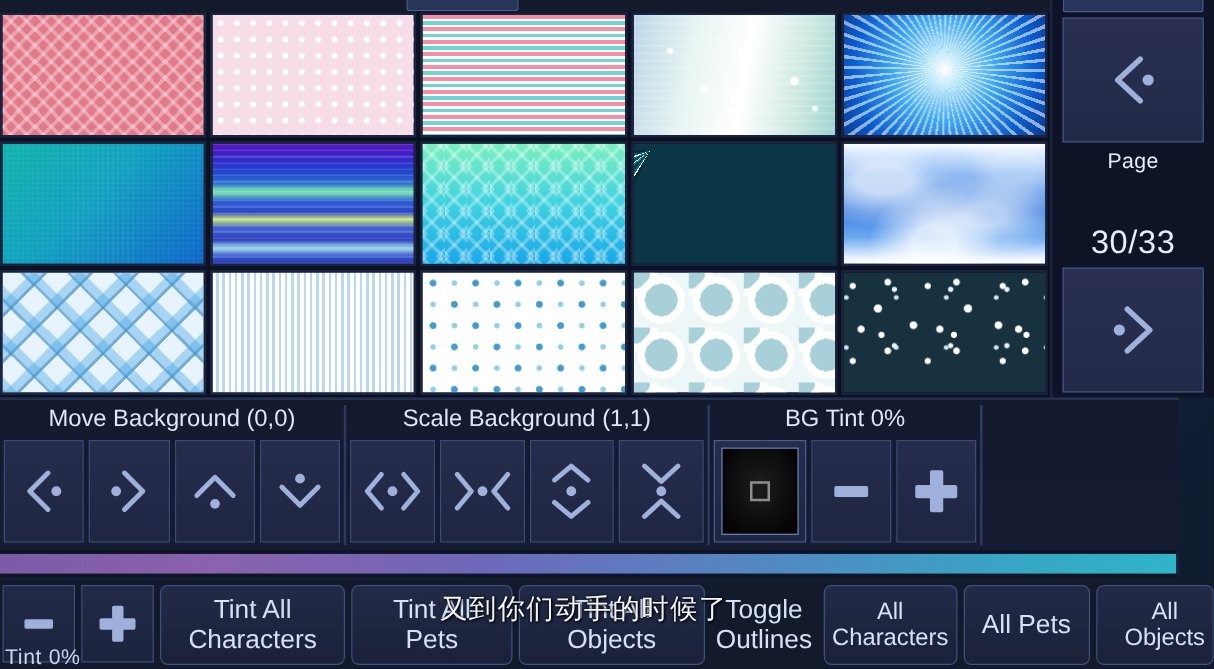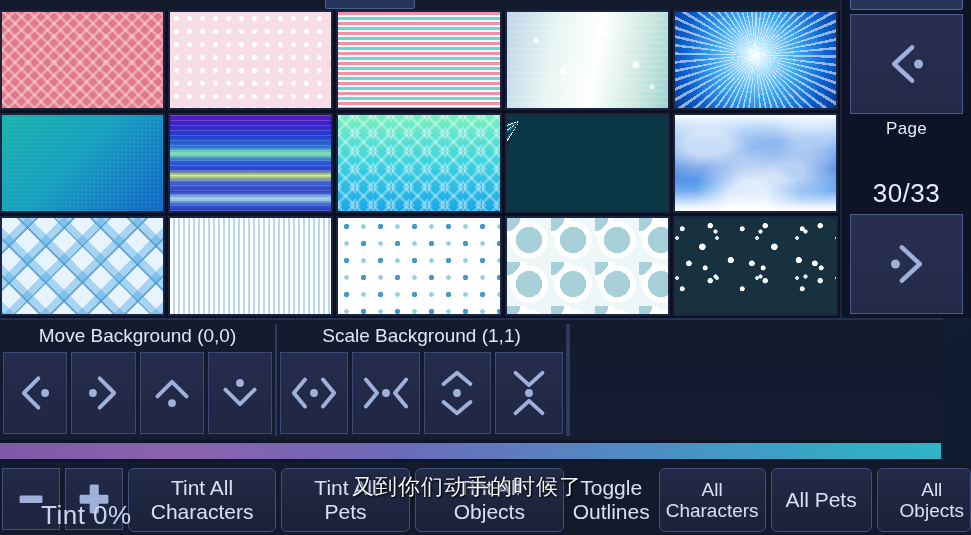--- a/index.html
+++ b/index.html
@@ -277,24 +277,23 @@
     padding: 0 6px;
   }
   .bb-btn.sm { font-size: 19px; justify-content: flex-end; }
   .bb-plain {
     height: 64px; color: #d8e0f5; font-size: 21px;
     display: flex; align-items: center; justify-content: center;
     text-align: center; line-height: 1.12; cursor: pointer;
     padding: 0 4px;
   }
   .tint-overlay {
-    position: absolute; left: 4px; top: 500px;
-    color: #c9d4ee; font-size: 26px; letter-spacing: .5px;
+    position: absolute; left: 4px; top: 516px;
+    color: #c9d4ee; font-size: 17px; letter-spacing: .5px;
     pointer-events: none;
-    padding-left: 37px;
   }
   .cn-overlay {
     position: absolute; left: 352px; top: 472px;
     color: #f2f5fb; font-size: 22px;
     text-shadow: 0 0 2px #000, 1px 1px 2px #000;
     letter-spacing: 1px; pointer-events: none;
     white-space: nowrap;
   }
   .ico { stroke: #9fb0db; stroke-width: 7; fill: none;
          stroke-linecap: round; stroke-linejoin: round; }
@@ -441,20 +440,41 @@
           <svg width="56" height="56" viewBox="0 0 100 100">
             <path class="ico" d="M26 14 L50 36 L74 14"></path>
               <path class="ico" d="M26 86 L50 64 L74 86"></path>
             <circle class="icod" cx="50" cy="50" r="7"></circle>
           </svg>
         </div>
       </div>
     </div>
     <div class="group-sep"></div>
 
+    <div class="tb-group" style="width:216px;">
+      <div class="tb-title">BG Tint 0%</div>
+      <div class="tb-btns">
+        <div class="swatch-btn" style="flex:1;">
+          <div class="sw sw-black">
+            <div class="mark"></div>
+          </div>
+        </div>
+        <div class="tb-btn" style="flex:1;">
+          <svg width="52" height="52" viewBox="0 0 100 100">
+            <rect class="icod" x="24" y="42" width="52" height="17" rx="3"></rect>
+          </svg>
+        </div>
+        <div class="tb-btn" style="flex:1;">
+          <svg width="56" height="56" viewBox="0 0 100 100">
+            <rect class="icod" x="20" y="41" width="60" height="19" rx="3"></rect>
+            <rect class="icod" x="41" y="20" width="19" height="60" rx="3"></rect>
+          </svg>
+        </div>
+      </div>
+    </div>
     <div class="group-sep"></div>
 
   </div>
 
   <div class="grad-strip"></div>
 
   <div class="bottom-bar">
     <div class="bb-small">
       <svg width="44" height="44" viewBox="0 0 100 100">
         <rect class="icod" x="24" y="42" width="52" height="17" rx="3"></rect>

